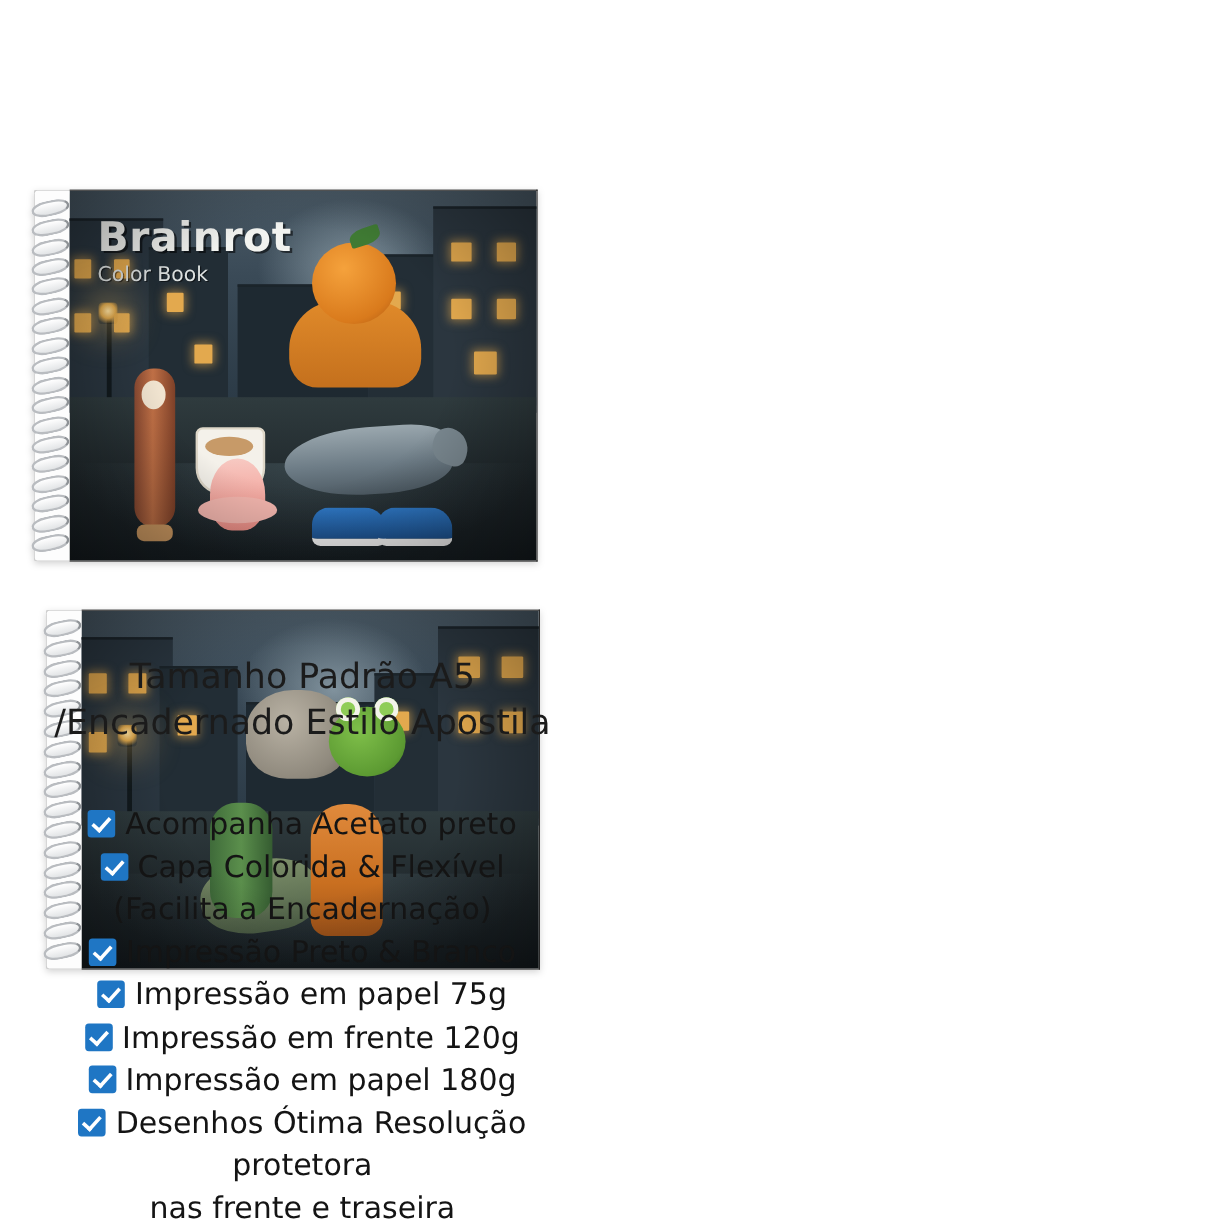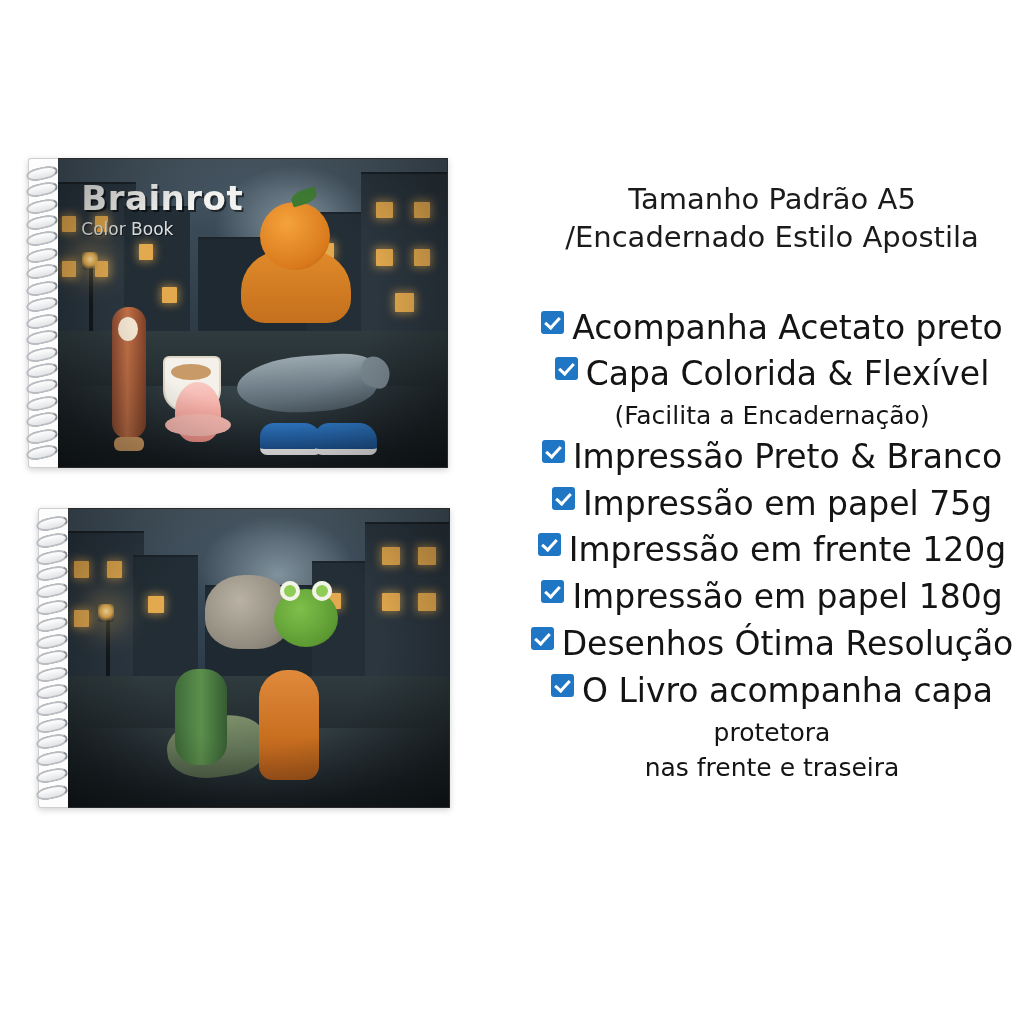--- a/index.html
+++ b/index.html
@@ -12,21 +12,21 @@
     height: 1024px;
     font-family: "DejaVu Sans", sans-serif;
     overflow: hidden;
     position: relative;
   }
 
   .page {
     position: absolute;
     inset: 0;
     display: flex;
-    flex-direction: row;
+    flex-direction: column;
   }
 
   
   .left-col {
     position: relative;
     width: 520px;
     height: 100%;
   }
 
   .book {
@@ -294,21 +294,21 @@
     padding: 0 14px;
     display: flex;
     flex-direction: column;
     align-items: center;
   }
   .feature {
     display: flex;
     align-items: flex-start;
     justify-content: center;
     gap: 8px;
-    font-size: 33px;
+    font-size: 25px;
     color: #141414;
     line-height: 1.42;
     white-space: nowrap;
   }
   .check {
     flex: 0 0 auto;
     width: 23px; height: 23px;
     margin-top: 6px;
     background: #1f76c4;
     border-radius: 3px;
@@ -499,24 +499,20 @@
         <span>Impressão em frente 120g</span>
       </div>
       <div class="feature">
         <span class="check"></span>
         <span>Impressão em papel 180g</span>
       </div>
       <div class="feature">
         <span class="check"></span>
         <span>Desenhos Ótima Resolução</span>
       </div>
-      <div class="feature">
-        <span class="check"></span>
-        <span>O Livro acompanha capa</span>
-      </div>
       <div class="feature plain">
         <span>protetora</span>
       </div>
       <div class="feature plain">
         <span>nas frente e traseira</span>
       </div>
     </div>
 
   </div>
 </div>

